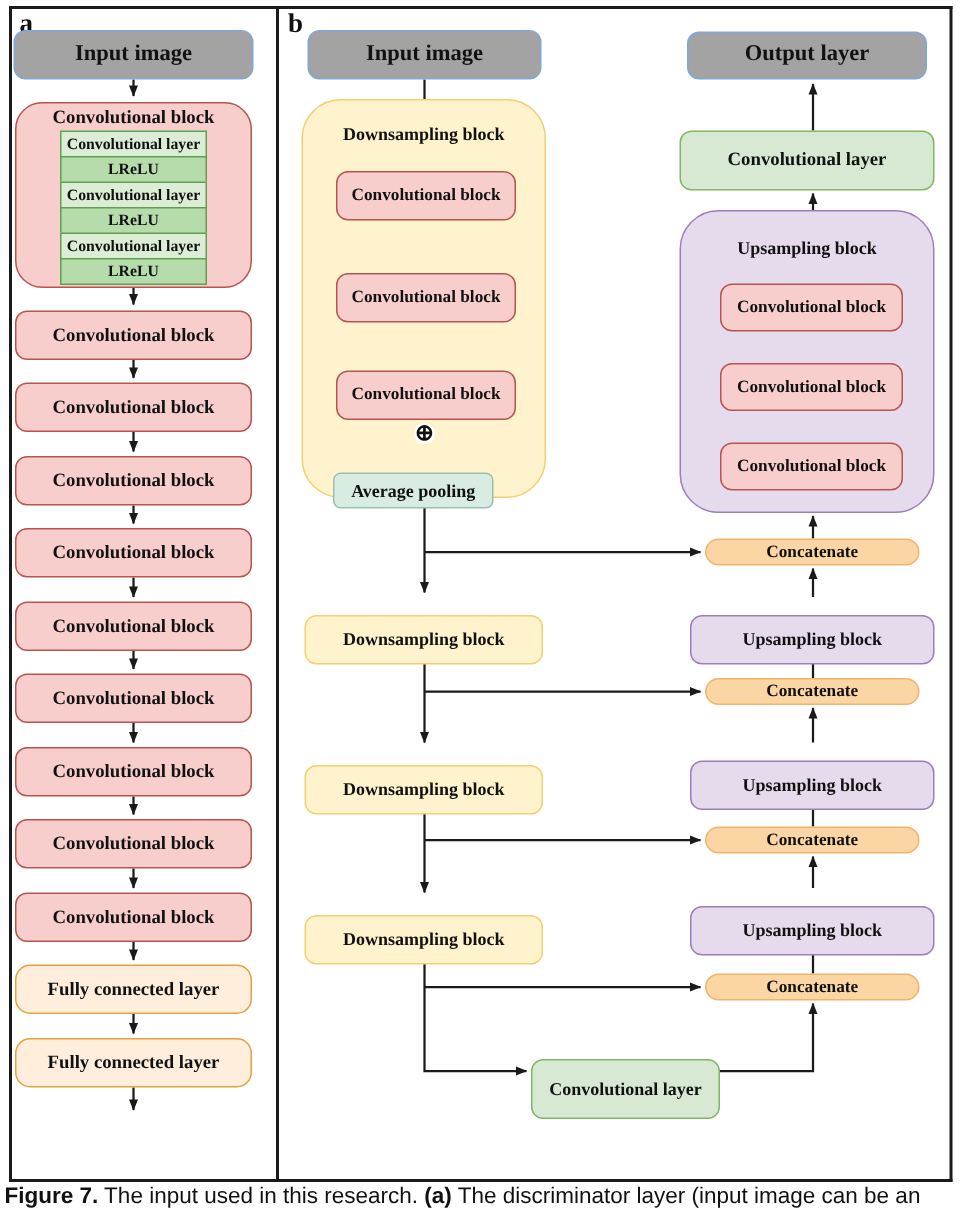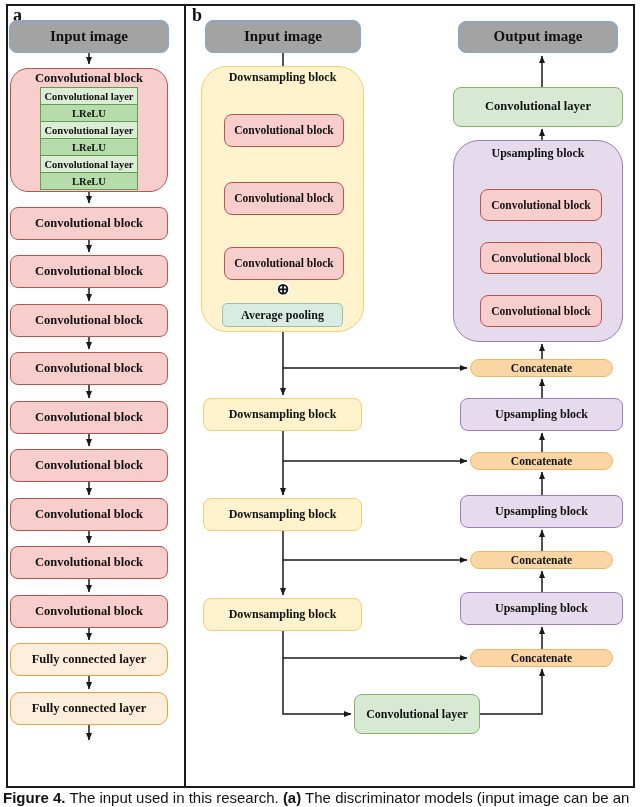--- a/index.html
+++ b/index.html
@@ -26,21 +26,21 @@
   .row{position:absolute;box-sizing:border-box;display:flex;align-items:center;justify-content:center;
        font-weight:bold;font-size:10.5px;border:1px solid #5ea050;}
   .rowlight{background:#dcedd5;}
   .rowdark{background:#b7dcab;}
   .oplus{position:absolute;width:14px;height:14px;border-radius:50%;background:#ffffff;
          display:flex;align-items:center;justify-content:center;font-size:15px;font-weight:bold;line-height:14px;}
   #connectors{position:absolute;left:0;top:0;}
   #caption{position:absolute;left:3px;top:789px;width:637px;height:18px;white-space:nowrap;overflow:hidden;
            font-family:"Liberation Sans",sans-serif;font-size:15px;color:#111;}
   #caption b{font-weight:bold;}
-  .f15{font-size:15px;} .f125{font-size:12.5px;} .f12{font-size:12px;} .f115{font-size:11.5px;}
+  .f15{font-size:15px;} .f125{font-size:12.5px;} .f12{font-size:12px;margin-top:12px;} .f115{font-size:11.5px;}
 </style>
 </head>
 <body>
 
 <div id="figure">
 
   <div class="panel" style="left:6px;top:4px;width:180px;height:784px;"></div>
   <div class="panel" style="left:186px;top:4px;width:449px;height:784px;border-left:none;"></div>
 
   <svg id="connectors" width="640" height="790">
@@ -127,21 +127,21 @@
   <div class="plabel" style="left:192px;top:6px;">b</div>
 
   <div class="box blue f15" style="left:205px;top:20px;width:156px;height:33px;">Input image</div>
 
   <div class="container yellowc" style="left:201px;top:66px;width:163px;height:266px;"></div>
   <div class="ctitle f12" style="left:201px;top:70px;width:163px;">Downsampling block</div>
   <div class="box pink f115" style="left:224px;top:114px;width:120px;height:33px;">Convolutional block</div>
   <div class="box pink f115" style="left:224px;top:182px;width:120px;height:33px;">Convolutional block</div>
   <div class="box pink f115" style="left:224px;top:247px;width:120px;height:33px;">Convolutional block</div>
   <div class="oplus" style="left:276px;top:282px;">⊕</div>
-  <div class="box mint f12" style="left:222px;top:303px;width:121px;height:24px;">Average pooling</div>
+  <div class="box mint f12" style="left:222px;top:303px;width:107px;height:24px;">Average pooling</div>
 
   <div class="box yellow f12" style="left:203px;top:398px;width:159px;height:33px;">Downsampling block</div>
   <div class="box yellow f12" style="left:203px;top:498px;width:159px;height:33px;">Downsampling block</div>
   <div class="box yellow f12" style="left:203px;top:598px;width:159px;height:33px;">Downsampling block</div>
 
   <div class="box green f12" style="left:354px;top:694px;width:126px;height:40px;">Convolutional layer</div>
 
   <div class="box pill f115" style="left:470px;top:359px;width:143px;height:18px;">Concatenate</div>
   <div class="box pill f115" style="left:470px;top:452px;width:143px;height:18px;">Concatenate</div>
   <div class="box pill f115" style="left:470px;top:551px;width:143px;height:18px;">Concatenate</div>
@@ -152,19 +152,19 @@
   <div class="box purple f12" style="left:460px;top:592px;width:163px;height:33px;">Upsampling block</div>
 
   <div class="container purplec" style="left:453px;top:140px;width:170px;height:202px;"></div>
   <div class="ctitle f12" style="left:453px;top:146px;width:170px;">Upsampling block</div>
   <div class="box pink f115" style="left:480px;top:189px;width:122px;height:32px;">Convolutional block</div>
   <div class="box pink f115" style="left:480px;top:242px;width:122px;height:32px;">Convolutional block</div>
   <div class="box pink f115" style="left:480px;top:295px;width:122px;height:32px;">Convolutional block</div>
 
   <div class="box green f125" style="left:453px;top:87px;width:170px;height:40px;">Convolutional layer</div>
 
-  <div class="box blue f15" style="left:458px;top:21px;width:160px;height:32px;">Output image</div>
+  <div class="box blue f15" style="left:458px;top:21px;width:160px;height:32px;">Output layer</div>
 
   <div id="caption">
-    <b>Figure 4.</b><span> The input used in this research. </span><b>(a)</b><span> The discriminator models (input image can be an</span>
+    <b>Figure 7.</b><span> The input used in this research. </span><b>(a)</b><span> The discriminator layer (input image can be an</span>
   </div>
 
 </div>
 
 </body></html>

